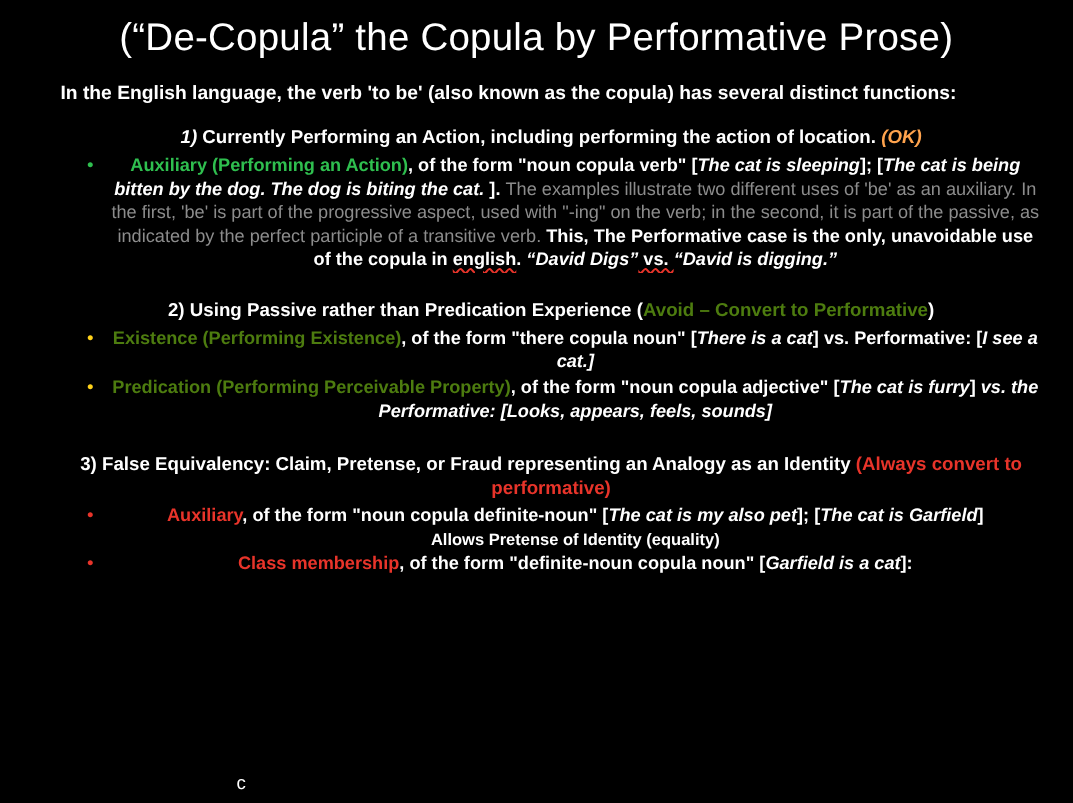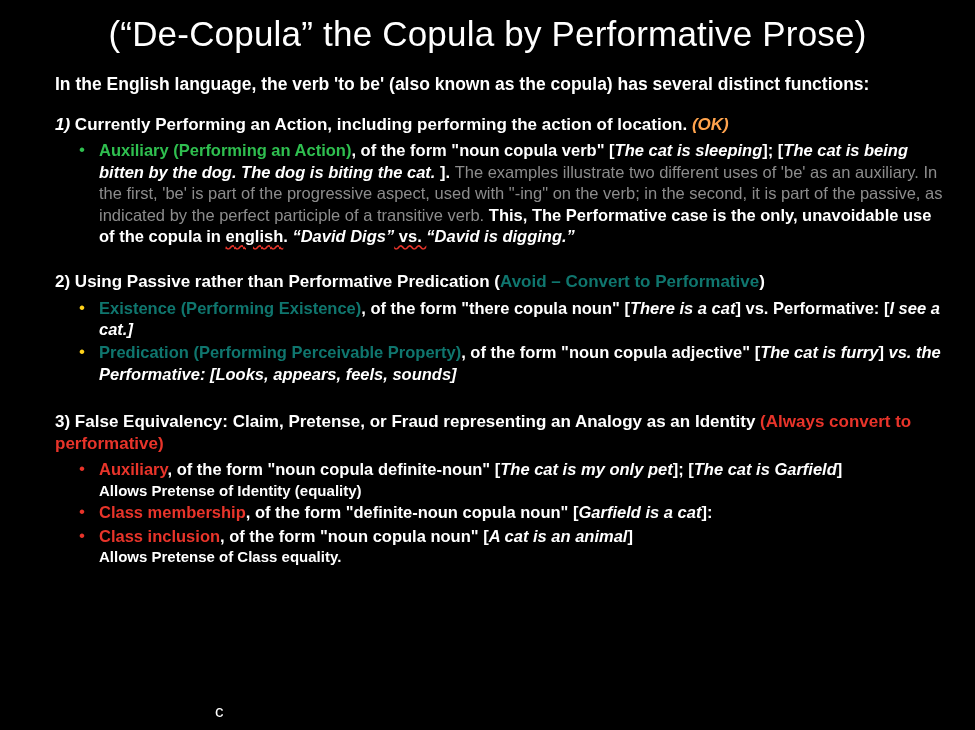--- a/index.html
+++ b/index.html
@@ -35,32 +35,33 @@
   .intro {
     font-size: 17.5px;
     font-weight: bold;
     color: #ffffff;
     margin: 20px 16px 0 0;
     padding: 0 26px 0 55px;
     line-height: 1.25;
   }
   .section {
     padding: 0 28px 0 55px;
+    text-align: center;
   }
   .sec-head {
     font-size: 17px;
     font-weight: bold;
     color: #ffffff;
     line-height: 1.3;
   }
   .sec1 { margin-top: 18px; }
   .sec2 { margin-top: 24px; }
   .sec3 { margin-top: 26px; }
   .ok { color: #ffa34d; font-style: italic; font-weight: bold; }
-  .yellow { color: #0f766e; }
+  .yellow { color: #4d7c0f; }
   .red { color: #e8342a; }
   .green { color: #2fbf4f; }
   .grey { color: #8c8c8c; }
   .italic { font-style: italic; }
   .bold { font-weight: bold; }
   ul.bullets {
     list-style: none;
     margin: 4px 0 0 0;
     padding: 0 0 0 22px;
   }
@@ -121,21 +122,21 @@
     <ul class="bullets">
       <li class="g">
         <span class="green bold">Auxiliary (Performing an Action)</span><span class="bold">, of the form "noun copula verb" [</span><span class="italic bold">The cat is sleeping</span><span class="bold">]; [</span><span class="italic bold">The cat is being bitten by the dog. The dog is biting the cat.</span><span class="bold"> ]. </span><span class="grey">The examples illustrate two different uses of 'be' as an auxiliary. In the first, 'be' is part of the progressive aspect, used with "-ing" on the verb; in the second, it is part of the passive, as indicated by the perfect participle of a transitive verb.</span><span class="bold">  This, The </span><span class="bold">Performative</span><span class="bold"> case is the only, unavoidable use of the copula in </span><span class="bold squiggle">english</span><span class="bold">.  </span><span class="bold italic">“David Digs”</span><span class="bold squiggle"> vs. </span><span class="bold italic">“David is digging.”</span>
       </li>
     </ul>
   </div>
 
   <div class="section sec2">
     <div class="sec-head">
       <span>2)</span>
-      <span>Using Passive rather than Performative Predication</span><span> (</span><span class="yellow">Avoid – Convert to Performative</span><span>)</span>
+      <span>Using Passive rather than Predication Experience</span><span> (</span><span class="yellow">Avoid – Convert to Performative</span><span>)</span>
     </div>
 
     <ul class="bullets">
       <li class="y">
         <span class="yellow bold">Existence (Performing Existence)</span><span class="bold">, of the form "there copula noun" [</span><span class="italic bold">There is a cat</span><span class="bold">] vs. Performative: [</span><span class="italic bold">I see a cat.]</span>
       </li>
       <li class="y">
         <span class="yellow bold">Predication (Performing Perceivable Property)</span><span class="bold">, of the form "noun copula adjective" [</span><span class="italic bold">The cat is furry</span><span class="bold">] </span><span class="italic bold">vs.</span><span class="bold"> </span><span class="italic bold">the Performative: [Looks, appears, feels, sounds]</span>
       </li>
     </ul>
@@ -143,28 +144,24 @@
 
   <div class="section sec3">
     <div class="sec-head">
       <span>3)</span>
       <span>False Equivalency: Claim, Pretense, or Fraud representing an Analogy as an Identity</span>
       <span class="red">(Always convert to performative)</span>
     </div>
 
     <ul class="bullets">
       <li class="r">
-        <span class="red bold">Auxiliary</span><span class="bold">, of the form "noun copula definite-noun" [</span><span class="italic bold">The cat is my only pet</span><span class="bold">]; [</span><span class="italic bold">The cat is Garfield</span><span class="bold">]</span>
+        <span class="red bold">Auxiliary</span><span class="bold">, of the form "noun copula definite-noun" [</span><span class="italic bold">The cat is my also pet</span><span class="bold">]; [</span><span class="italic bold">The cat is Garfield</span><span class="bold">]</span>
         <span class="sub bold">Allows Pretense of Identity (equality)</span>
       </li>
       <li class="r">
         <span class="red bold">Class membership</span><span class="bold">, of the form "definite-noun copula noun" [</span><span class="italic bold">Garfield is a cat</span><span class="bold">]:</span>
-      </li>
-      <li class="r">
-        <span class="red bold">Class inclusion</span><span class="bold">, of the form "noun copula noun" [</span><span class="italic bold">A cat is an animal</span><span class="bold">]</span>
-        <span class="sub bold">Allows Pretense of Class equality.</span>
       </li>
     </ul>
   </div>
 
   <div class="footer-c">c</div>
 
 </div>
 
 </body></html>

